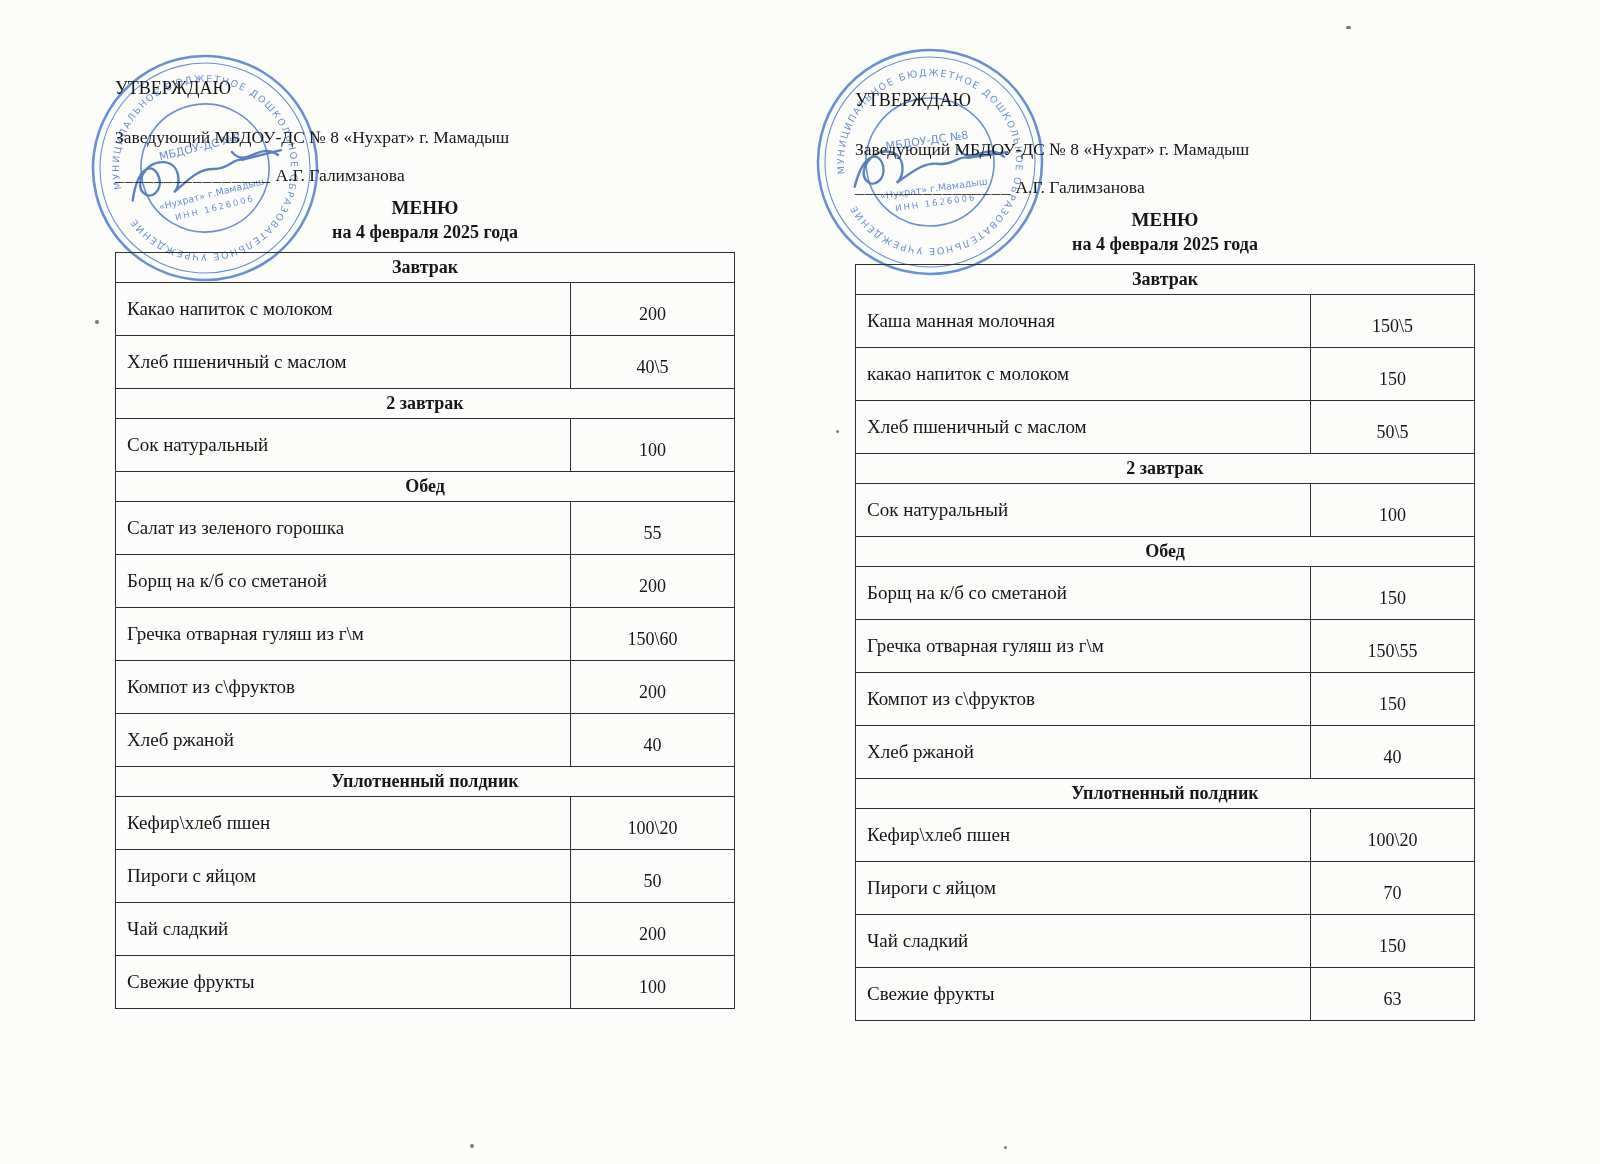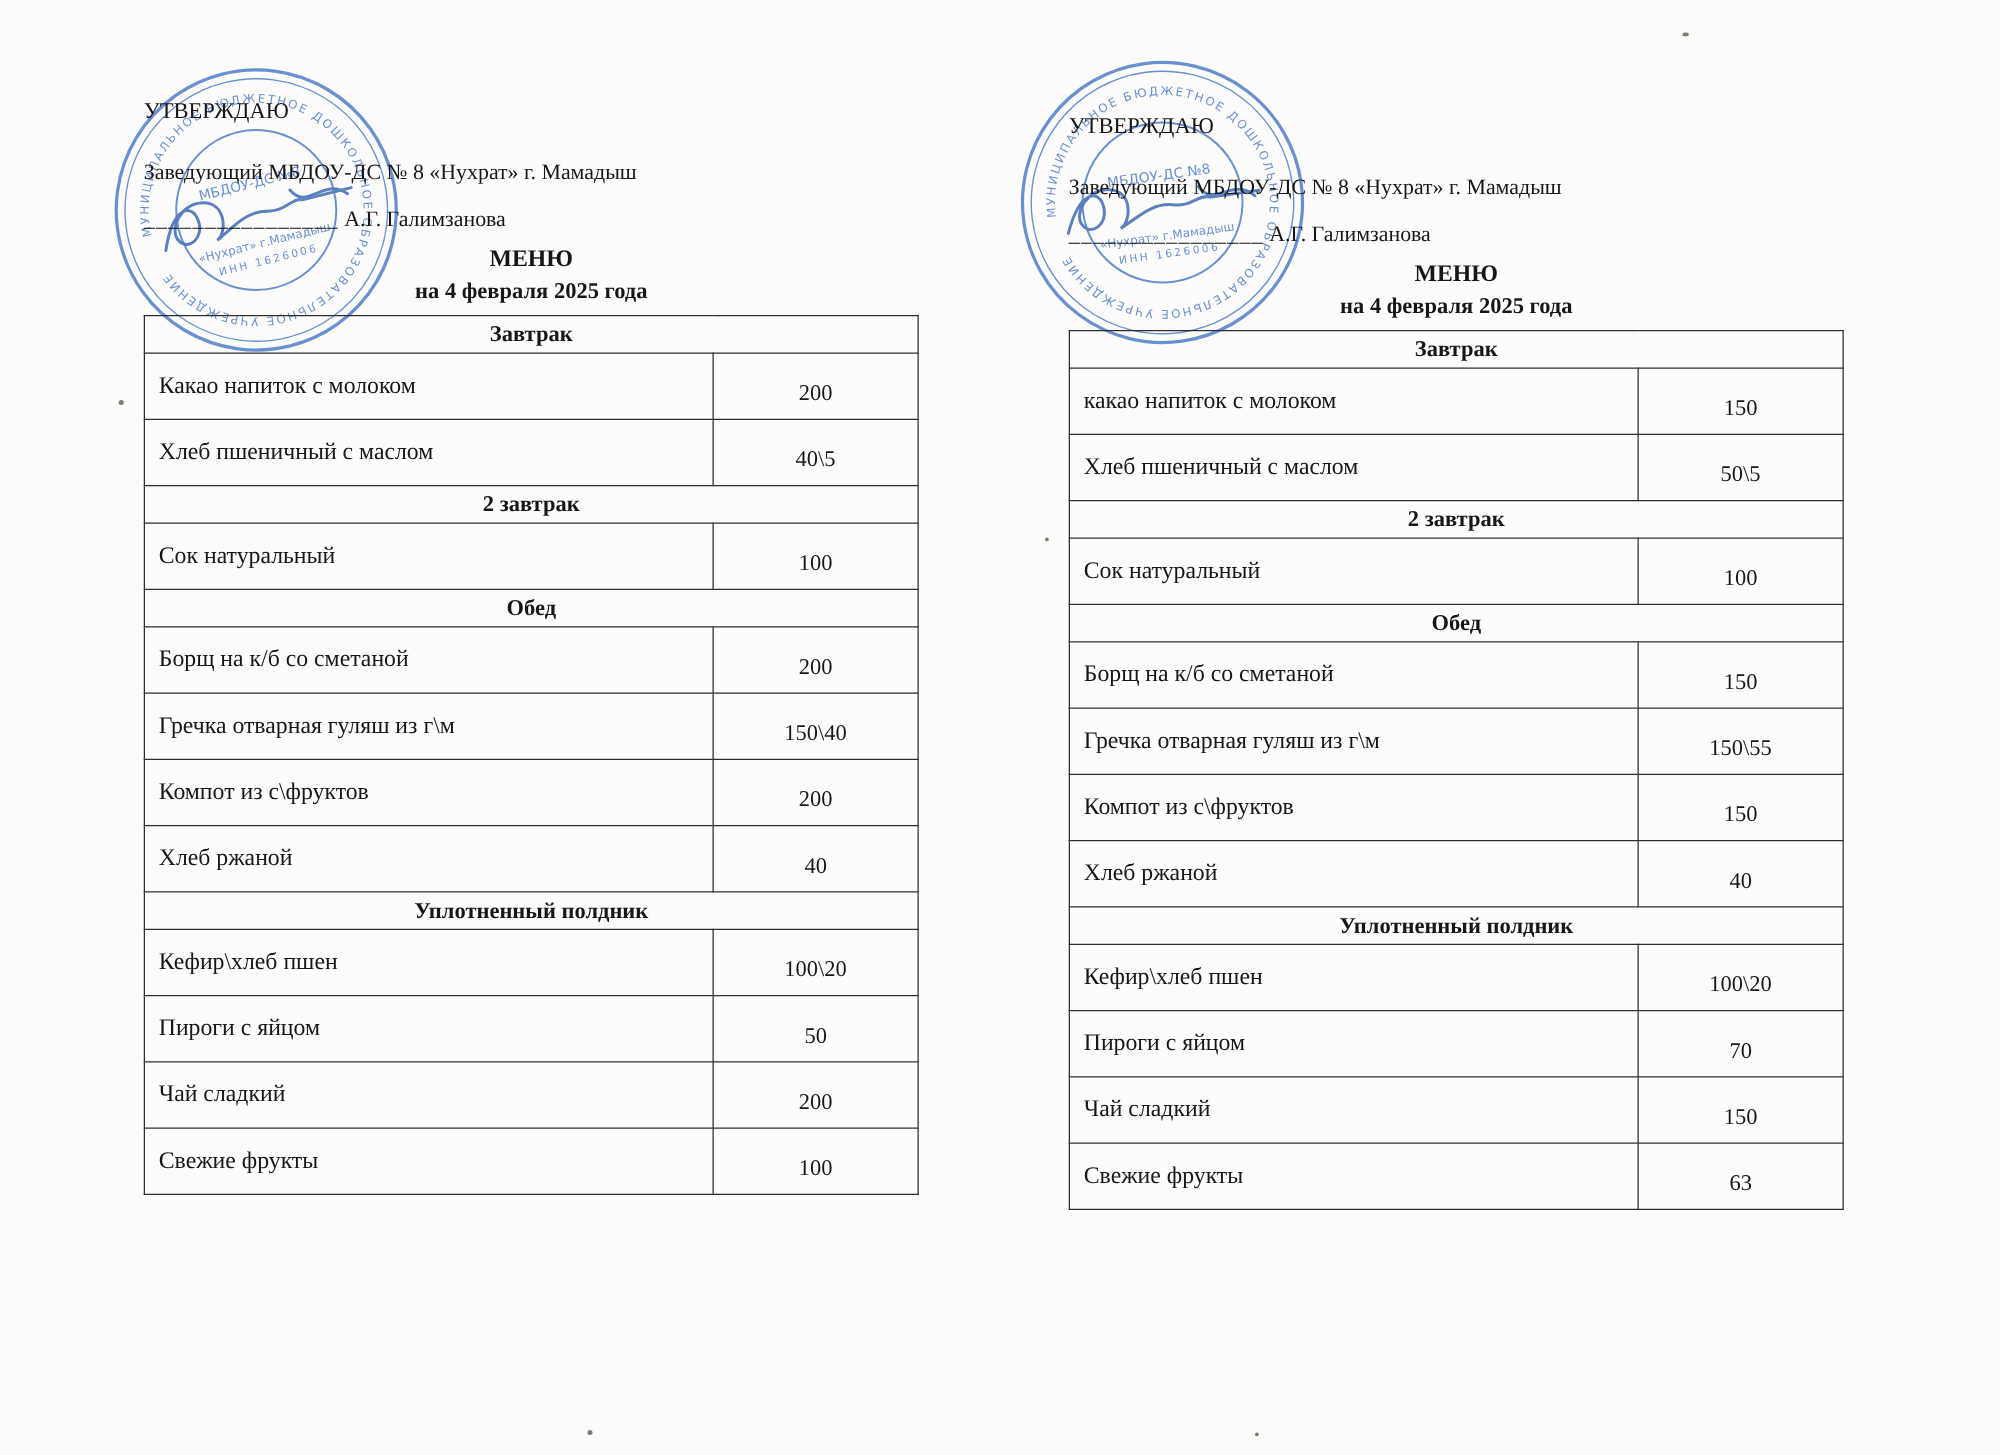--- a/index.html
+++ b/index.html
@@ -105,26 +105,30 @@
           <td colspan="2">2 завтрак</td>
         </tr>
         <tr class="item-row">
           <td class="dish">Сок натуральный</td>
           <td class="portion">100</td>
         </tr>
         <tr class="section-row">
           <td colspan="2">Обед</td>
         </tr>
         <tr class="item-row">
+          <td class="dish">Салат из зеленого горошка</td>
+          <td class="portion">55</td>
+        </tr>
+        <tr class="item-row">
           <td class="dish">Борщ на к/б со сметаной</td>
           <td class="portion">200</td>
         </tr>
         <tr class="item-row">
           <td class="dish">Гречка отварная гуляш из г\м</td>
-          <td class="portion">150\40</td>
+          <td class="portion">150\60</td>
         </tr>
         <tr class="item-row">
           <td class="dish">Компот из с\фруктов</td>
           <td class="portion">200</td>
         </tr>
         <tr class="item-row">
           <td class="dish">Хлеб ржаной</td>
           <td class="portion">40</td>
         </tr>
         <tr class="section-row">
@@ -181,20 +185,24 @@
     </div>
     <div class="menu-title">МЕНЮ</div>
     <div class="menu-date">на 4 февраля 2025 года</div>
   </div>
   <table class="menu">
     <tbody>
         <tr class="section-row">
           <td colspan="2">Завтрак</td>
         </tr>
         <tr class="item-row">
+          <td class="dish">Каша манная молочная</td>
+          <td class="portion">150\5</td>
+        </tr>
+        <tr class="item-row">
           <td class="dish">какао напиток с молоком</td>
           <td class="portion">150</td>
         </tr>
         <tr class="item-row">
           <td class="dish">Хлеб пшеничный с маслом</td>
           <td class="portion">50\5</td>
         </tr>
         <tr class="section-row">
           <td colspan="2">2 завтрак</td>
         </tr>

